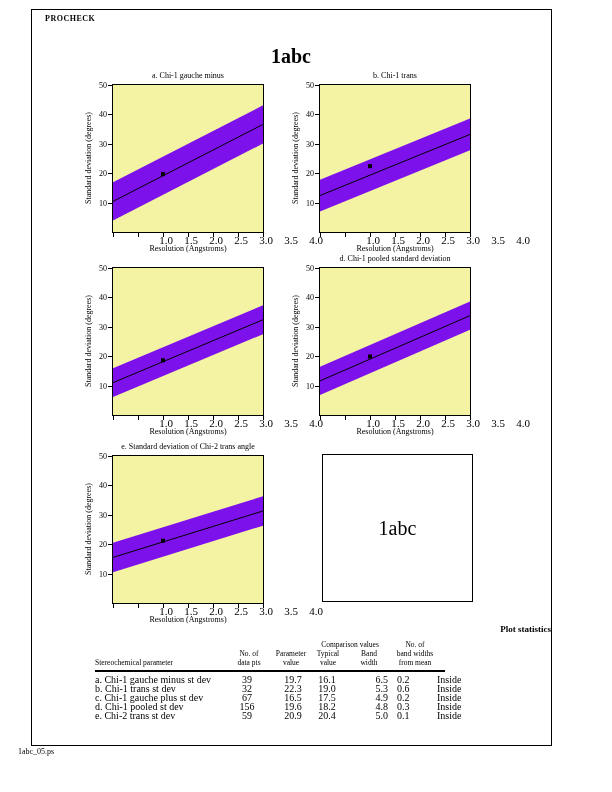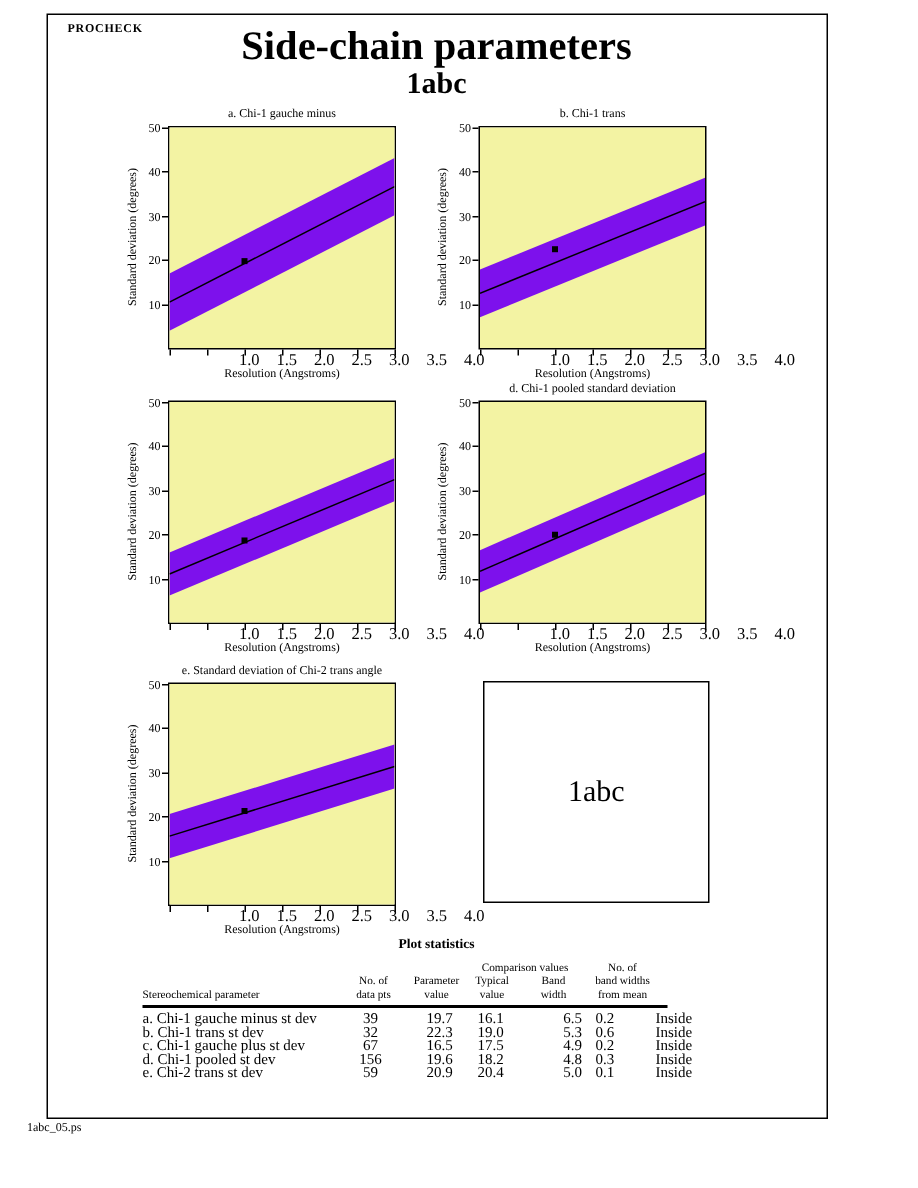--- a/index.html
+++ b/index.html
@@ -25,21 +25,21 @@
   .plot-xlabel { position:absolute; left:33px; top:173px; width:150px; text-align:center; font-size:8px; white-space:nowrap; }
   .ytick-label { position:absolute; width:22px; text-align:right; font-size:8px; line-height:9px; }
   .xtick-label { position:absolute; width:24px; text-align:right; font-size:11px; line-height:9px;margin-left:48px; }
   .ytick-mark { position:absolute; width:4px; height:1px; background:#000; }
   .xtick-mark { position:absolute; width:1px; height:4px; background:#000; }
 
   #structure-box { position:absolute; left:322px; top:454px; width:149px; height:146px;
     border:1px solid #000; background:#fff; display:flex; align-items:center; justify-content:center; }
   #structure-box-label { font-size:20px; }
 
-  #table-title { position:absolute; left:31px; top:624px; width:520px; text-align:center;
+  #table-title { position:absolute; left:31px; top:624px; width:520px; text-align:right;
     font-size:9px; font-weight:bold; }
   .th { position:absolute; font-size:7.5px; line-height:9px; white-space:pre-line; text-align:center; }
   #th-param { left:95px; top:658px; width:180px; text-align:left; }
   #th-group { left:290px; top:640px; width:120px; }
   #th-pts { left:229px; top:649px; width:40px; }
   #th-value { left:271px; top:649px; width:40px; }
   #th-typical { left:308px; top:649px; width:40px; }
   #th-band { left:349px; top:649px; width:40px; }
   #th-widths { left:375px; top:640px; width:80px; }
   #table-rule { position:absolute; left:95px; top:670px; width:350px; height:2px; background:#000; }
@@ -55,21 +55,20 @@
   .td-status { left:437px; width:60px; }
 
   #footer-filename { position:absolute; left:18px; top:747px; font-size:8px; }
 </style>
 </head>
 <body>
 
 <div id="page">
   <div id="page-border"></div>
   <div id="procheck-label">PROCHECK</div>
-  <div id="main-title">Side-chain parameters</div>
   <div id="sub-title">1abc</div>
 
   <div id="plots">
       <div class="plot" style="left: 80px; top: 71px;">
     <div class="plot-title">a. Chi-1 gauche minus</div>
     <div class="plot-ylabel">Standard deviation (degrees)</div>
     <div class="plot-box">
           <svg width="150" height="147" viewBox="0 0 150 147" style="background: rgb(243, 243, 163);">
             <polygon points="0,97.31400000000001 150,20.286 150,58.506 0,135.534" fill="#7D11EC"></polygon>
             <line x1="0" y1="116.42399999999999" x2="150" y2="39.396" stroke="#000000" stroke-width="1"></line>

